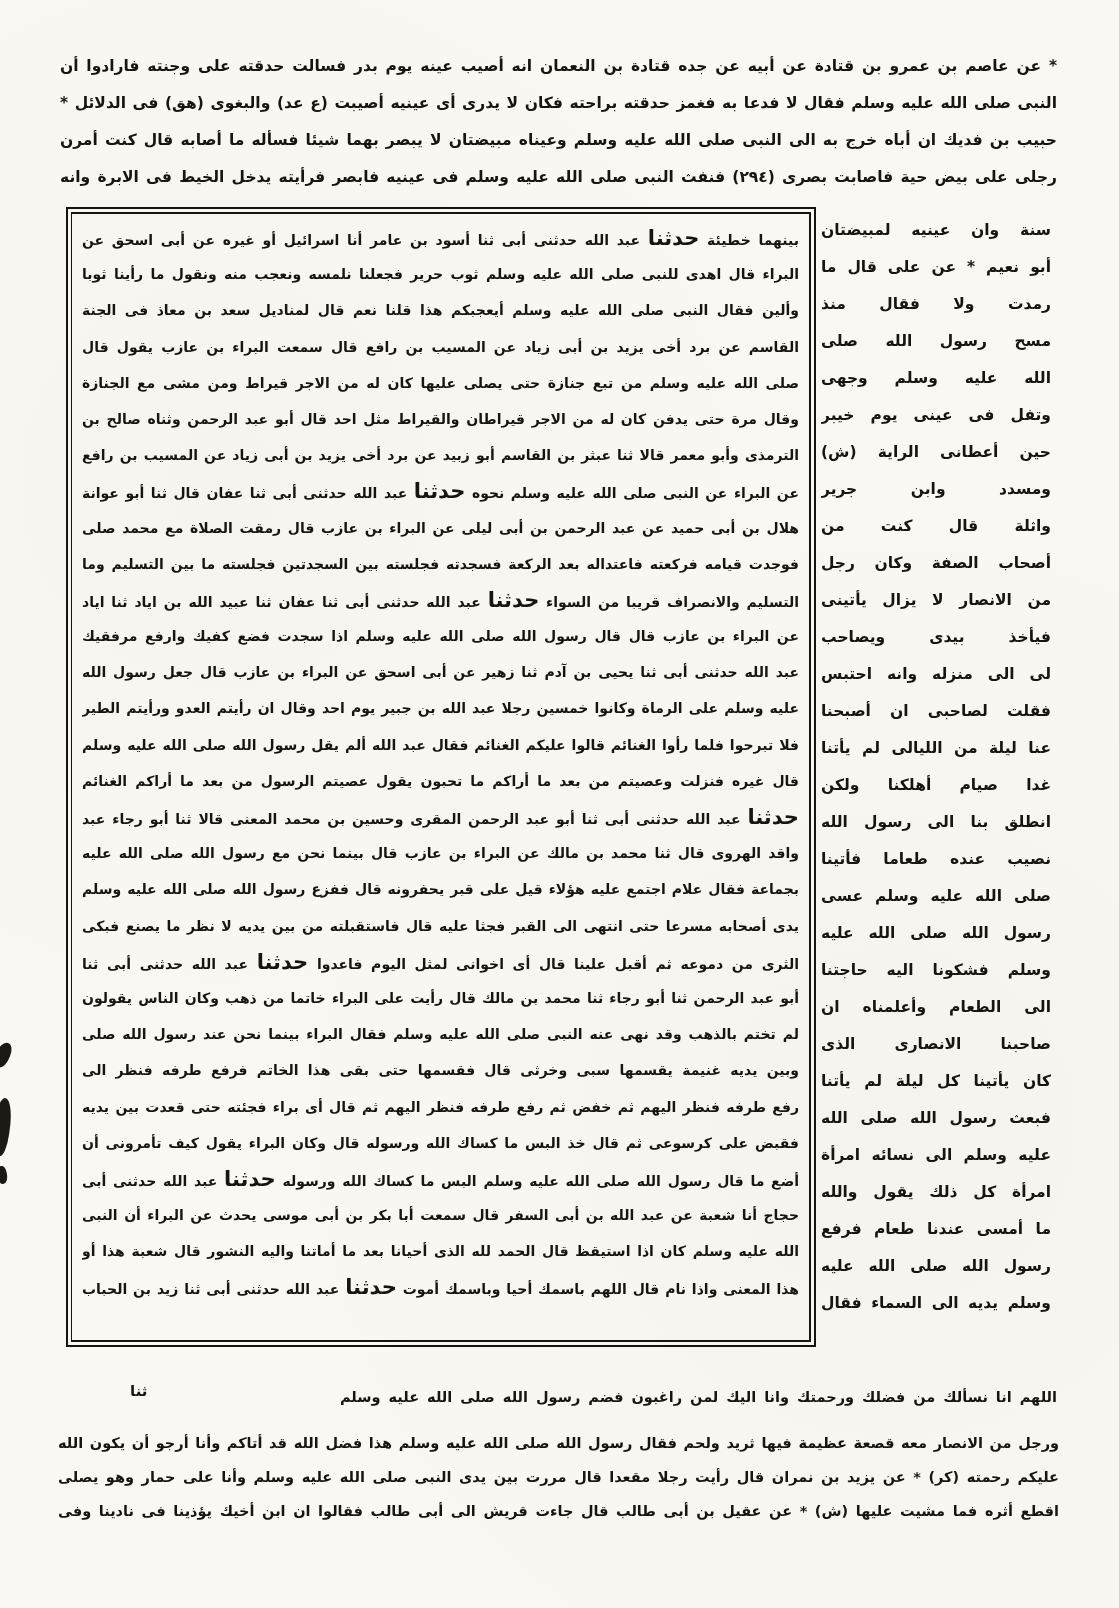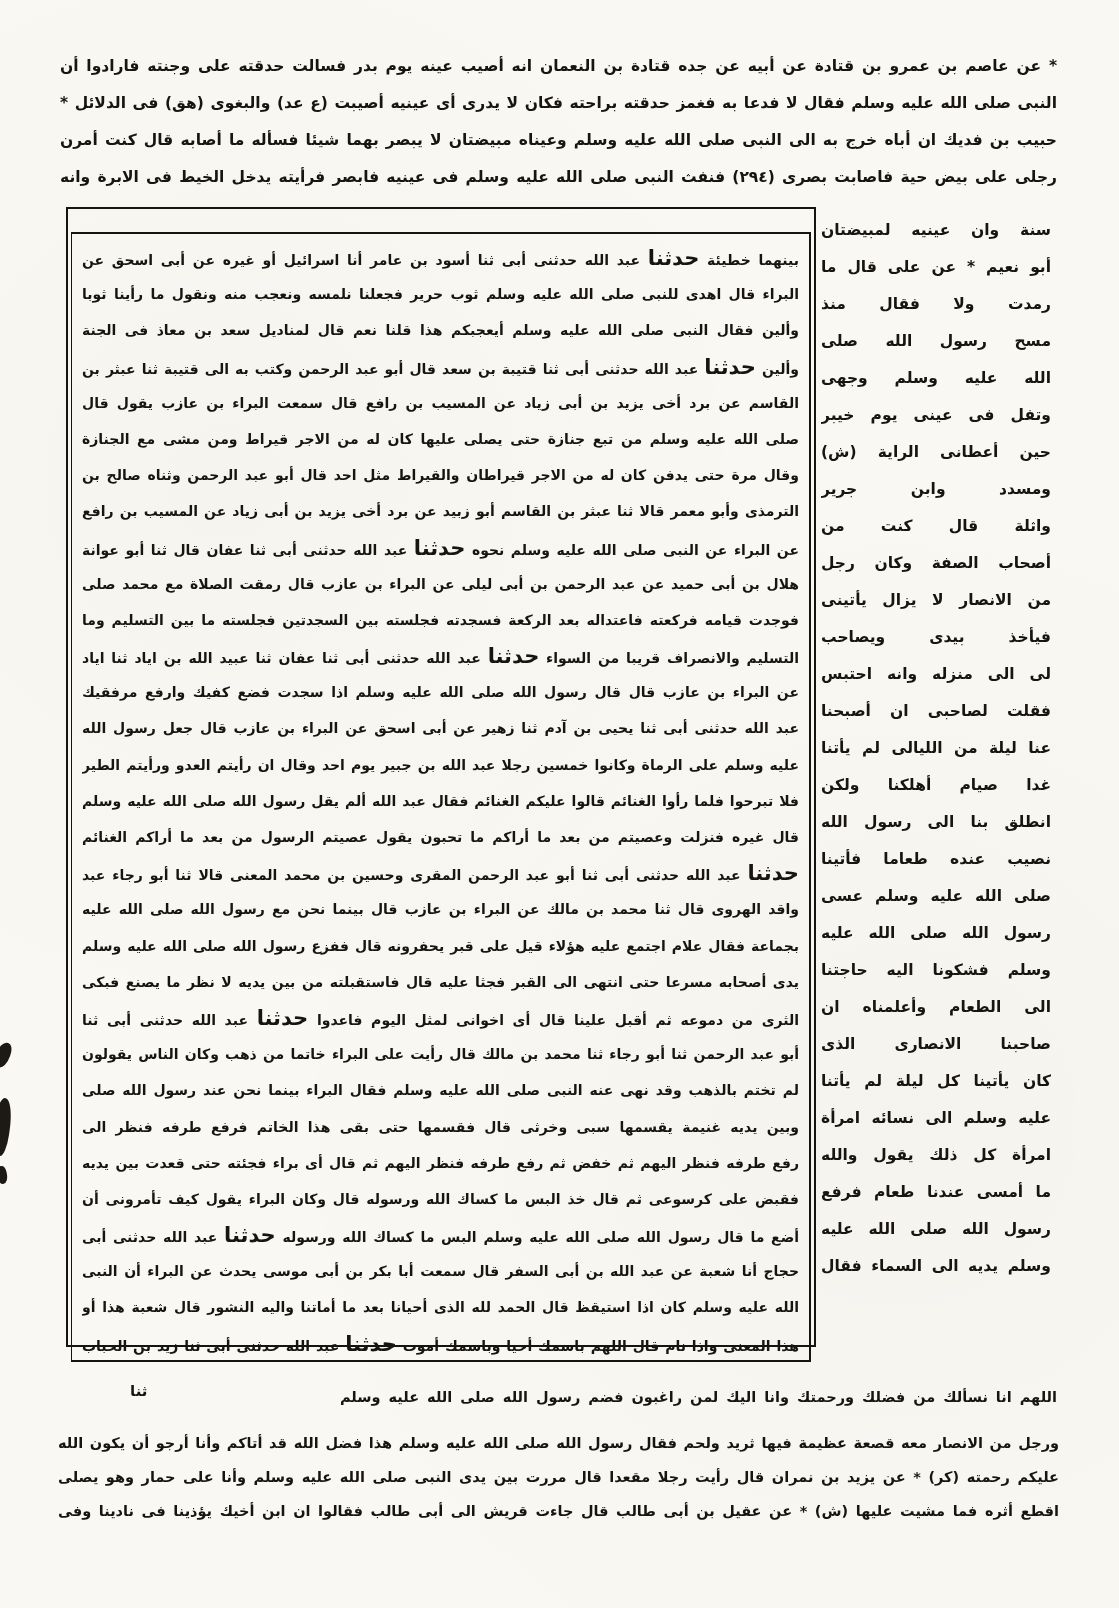--- a/index.html
+++ b/index.html
@@ -25,21 +25,20 @@
   
   .frame-outer{
     position:absolute;top:207px;right:303px;left:66px;height:1140px;
     border:2px solid #161311;padding:3px;box-sizing:border-box;
     background:transparent;
   }
   .frame-inner{
     width:100%;height:100%;box-sizing:border-box;
     border:2px solid #161311;border-left-width:1px;
     padding:6px 10px 4px 10px;
-    margin-top:20px;
   }
   .frame-inner .tline{height:36.2px;line-height:36.2px;font-size:14px;}
   .emph{font-size:1.5em;font-weight:700;letter-spacing:1px;}
   
   .margin-notes{position:absolute;top:212px;right:68px;width:230px;}
   .margin-notes .tline{height:37px;line-height:37px;font-size:15.5px;}
   
   .footer{position:absolute;left:0;right:0;top:1378px;}
   .footer-row1{position:absolute;top:2px;right:62px;left:340px;height:34px;}
   .footer-row1 .tline{height:34px;line-height:34px;font-size:14.5px;}
@@ -64,21 +63,20 @@
       <div class="tline">النبى صلى الله عليه وسلم فقال لا فدعا به فغمز حدقته براحته فكان لا يدرى أى عينيه أصيبت (ع عد) والبغوى (هق) فى الدلائل * عن</div>
       <div class="tline">حبيب بن فديك ان أباه خرج به الى النبى صلى الله عليه وسلم وعيناه مبيضتان لا يبصر بهما شيئا فسأله ما أصابه قال كنت أمرن جملى فوضعت</div>
       <div class="tline">رجلى على بيض حية فاصابت بصرى (٢٩٤) فنفث النبى صلى الله عليه وسلم فى عينيه فابصر فرأيته يدخل الخيط فى الابرة وانه ابن ثمانين</div>
   </div>
 
   <div class="frame-outer">
     <div class="frame-inner">
       <div class="tline emphasize">بينهما خطيئة <b class="emph">حدثنا</b> عبد الله حدثنى أبى ثنا أسود بن عامر أنا اسرائيل أو غيره عن أبى اسحق عن</div>
         <div class="tline emphasize">البراء قال اهدى للنبى صلى الله عليه وسلم ثوب حرير فجعلنا نلمسه ونعجب منه ونقول ما رأينا ثوبا خيرا منه</div>
         <div class="tline emphasize">وألين فقال النبى صلى الله عليه وسلم أيعجبكم هذا قلنا نعم قال لمناديل سعد بن معاذ فى الجنة أحسن من هذا</div>
-        <div class="tline emphasize">وألين <b class="emph">حدثنا</b> عبد الله حدثنى أبى ثنا قتيبة بن سعد قال أبو عبد الرحمن وكتب به الى قتيبة ثنا عبثر بن</div>
         <div class="tline emphasize">القاسم عن برد أخى يزيد بن أبى زياد عن المسيب بن رافع قال سمعت البراء بن عازب يقول قال رسول الله</div>
         <div class="tline emphasize">صلى الله عليه وسلم من تبع جنازة حتى يصلى عليها كان له من الاجر قيراط ومن مشى مع الجنازة حتى تدفن</div>
         <div class="tline emphasize">وقال مرة حتى يدفن كان له من الاجر قيراطان والقيراط مثل احد قال أبو عبد الرحمن وثناه صالح بن عبد الله</div>
         <div class="tline emphasize">الترمذى وأبو معمر قالا ثنا عبثر بن القاسم أبو زبيد عن برد أخى يزيد بن أبى زياد عن المسيب بن رافع</div>
         <div class="tline emphasize">عن البراء عن النبى صلى الله عليه وسلم نحوه <b class="emph">حدثنا</b> عبد الله حدثنى أبى ثنا عفان قال ثنا أبو عوانة عن</div>
         <div class="tline emphasize">هلال بن أبى حميد عن عبد الرحمن بن أبى ليلى عن البراء بن عازب قال رمقت الصلاة مع محمد صلى الله عليه وسلم</div>
         <div class="tline emphasize">فوجدت قيامه فركعته فاعتداله بعد الركعة فسجدته فجلسته بين السجدتين فجلسته ما بين التسليم وما بين</div>
         <div class="tline emphasize">التسليم والانصراف قريبا من السواء <b class="emph">حدثنا</b> عبد الله حدثنى أبى ثنا عفان ثنا عبيد الله بن اياد ثنا اياد</div>
         <div class="tline emphasize">عن البراء بن عازب قال قال رسول الله صلى الله عليه وسلم اذا سجدت فضع كفيك وارفع مرفقيك </div>
         <div class="tline emphasize">عبد الله حدثنى أبى ثنا يحيى بن آدم ثنا زهير عن أبى اسحق عن البراء بن عازب قال جعل رسول الله صلى الله</div>
@@ -120,20 +118,21 @@
       <div class="tline">عنا ليلة من الليالى لم يأتنا</div>
       <div class="tline">غدا صيام أهلكنا ولكن</div>
       <div class="tline">انطلق بنا الى رسول الله</div>
       <div class="tline">نصيب عنده طعاما فأتينا</div>
       <div class="tline">صلى الله عليه وسلم عسى</div>
       <div class="tline">رسول الله صلى الله عليه</div>
       <div class="tline">وسلم فشكونا اليه حاجتنا</div>
       <div class="tline">الى الطعام وأعلمناه ان</div>
       <div class="tline">صاحبنا الانصارى الذى</div>
       <div class="tline">كان يأتينا كل ليلة لم يأتنا</div>
+      <div class="tline">فبعث رسول الله صلى الله</div>
       <div class="tline">عليه وسلم الى نسائه امرأة</div>
       <div class="tline">امرأة كل ذلك يقول والله</div>
       <div class="tline">ما أمسى عندنا طعام فرفع</div>
       <div class="tline">رسول الله صلى الله عليه</div>
       <div class="tline">وسلم يديه الى السماء فقال</div>
   </div>
 
   <div class="footer">
     <div class="footer-row1">
       <div class="tline">اللهم انا نسألك من فضلك ورحمتك وانا اليك لمن راغبون فضم رسول الله صلى الله عليه وسلم يديه الا</div>

